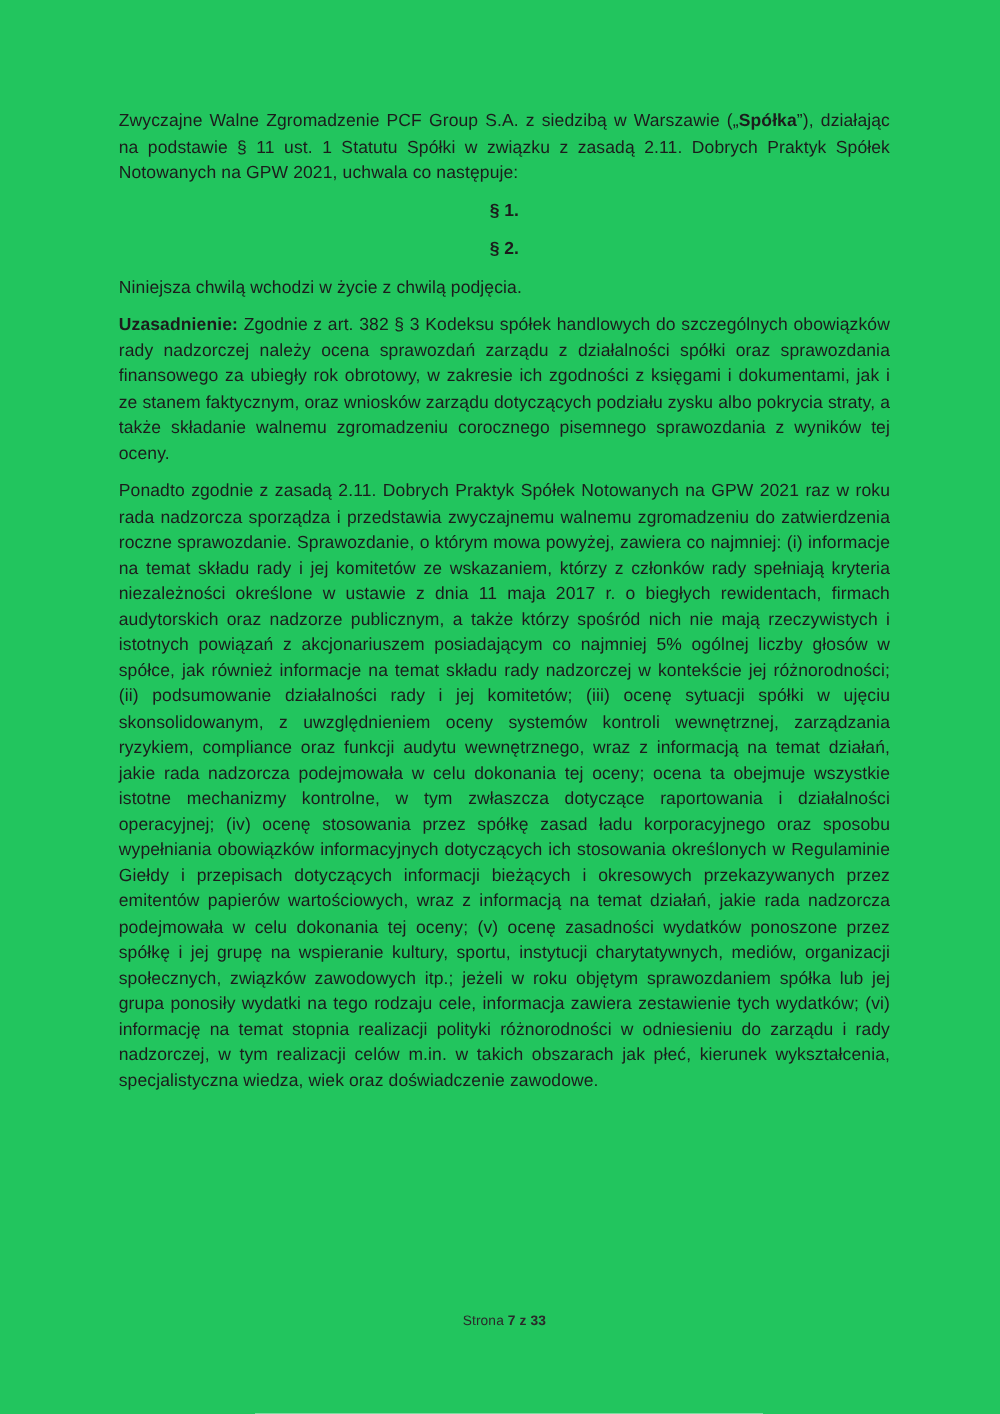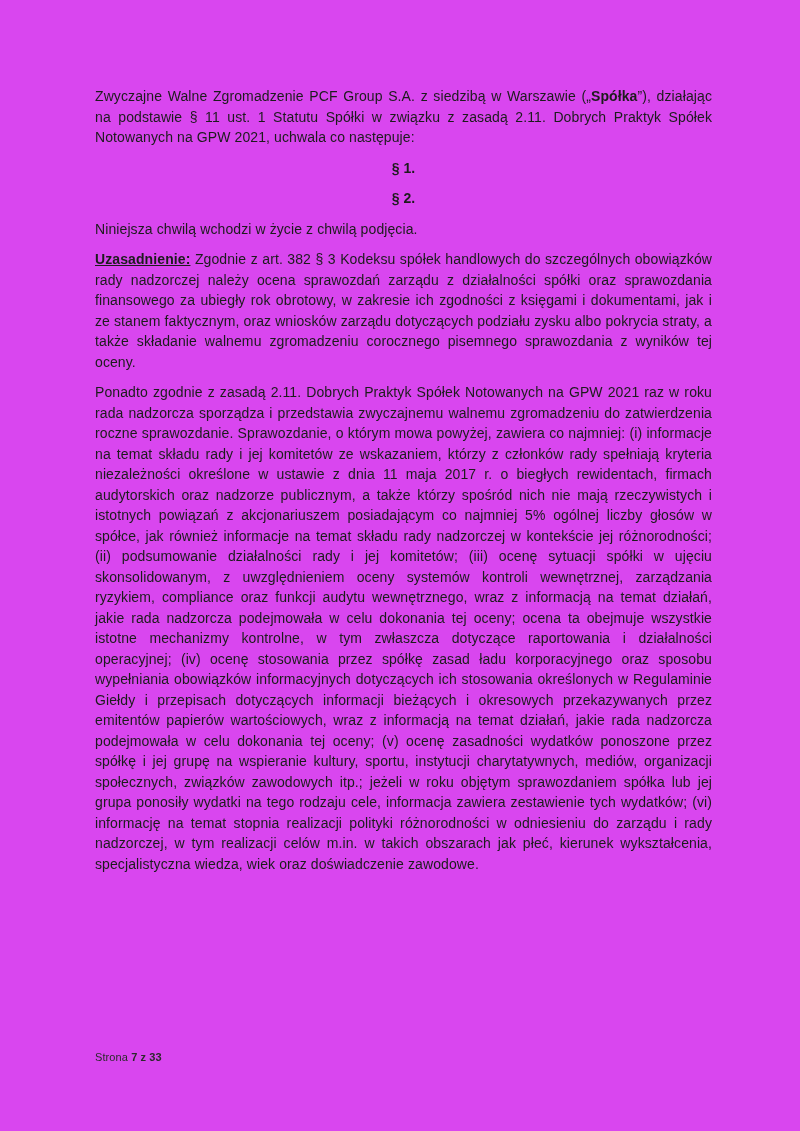--- a/index.html
+++ b/index.html
@@ -4,21 +4,21 @@
 <style>
   html, body {
     margin: 0;
     padding: 0;
     background: #ffffff;
   }
   .page {
     position: relative;
     width: 800px;
     height: 1131px;
-    background: #d946ef;
+    background: #22c55e;
     font-family: "Liberation Sans", "DejaVu Sans", sans-serif;
     color: #1c1c1c;
     overflow: hidden;
   }
   .content {
     position: absolute;
     left: 95px;
     top: 86px;
     width: 617px;
   }
@@ -32,28 +32,28 @@
   }
   .section-heading {
     margin: 0 0 10px 0;
     font-size: 14px;
     line-height: 20.5px;
     text-align: center;
     font-weight: bold;
   }
   .label-bold-underline {
     font-weight: bold;
-    text-decoration: underline;
   }
   .bold { font-weight: bold; }
   .footer {
     position: absolute;
     left: 95px;
     top: 1050px;
     width: 617px;
+    text-align: center;
     font-size: 11px;
     line-height: 15px;
     color: #2a2a2a;
     letter-spacing: 0.1px;
   }
 </style>
 </head>
 <body>
 
 <div class="page">

